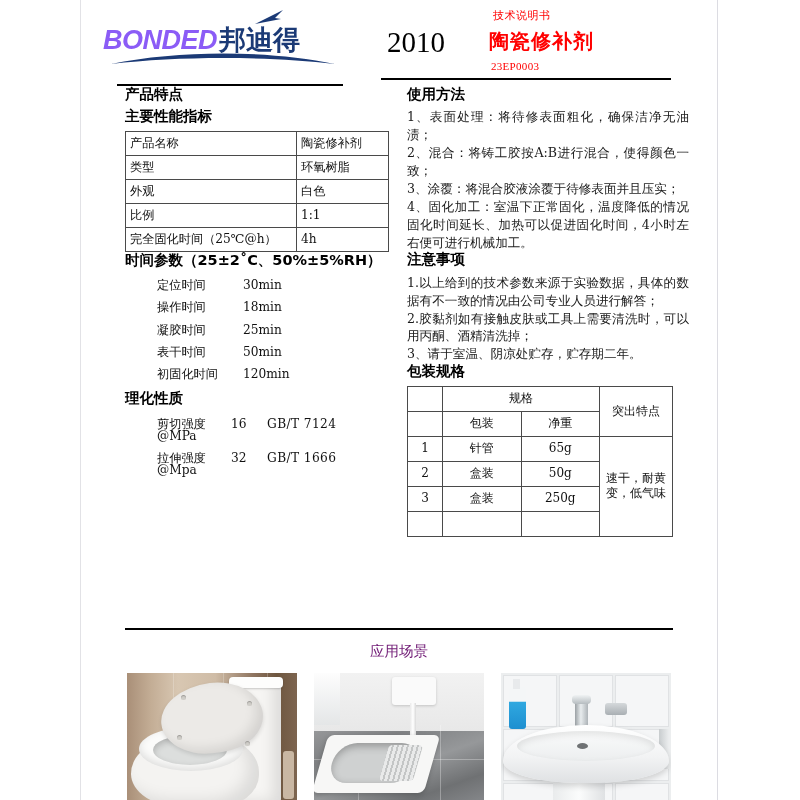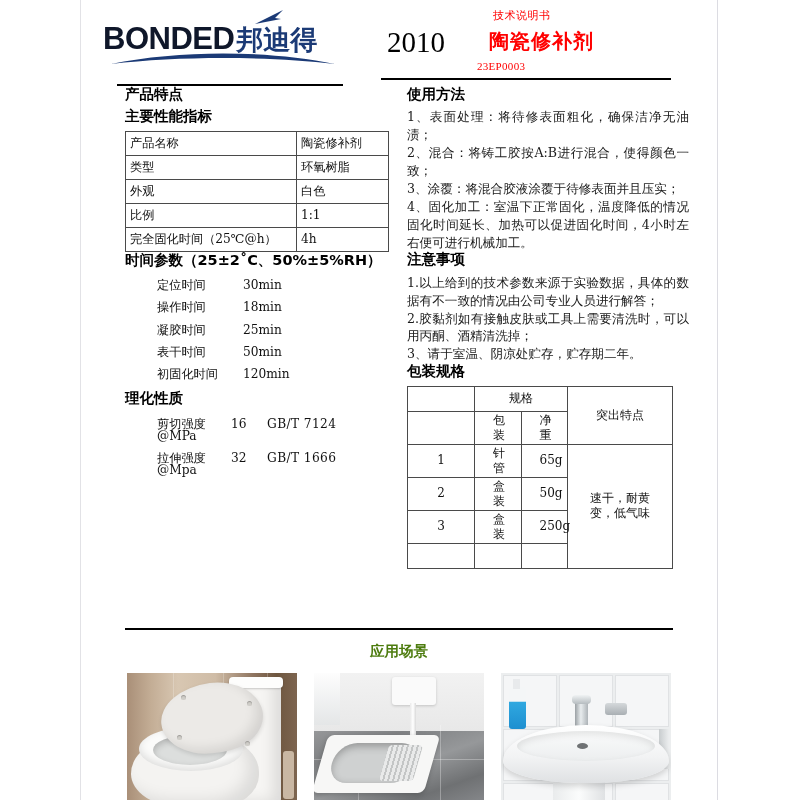--- a/index.html
+++ b/index.html
@@ -39,24 +39,25 @@
     width: 252px;
   }
   .logo-row {
     display: flex;
     align-items: flex-end;
     position: relative;
     height: 40px;
   }
   .logo-latin {
     font-family: "Liberation Sans", sans-serif;
-    font-size: 31px;
+    font-size: 27px;
     font-weight: bold;
+    font-style: italic;
     letter-spacing: -0.5px;
-    color: #0f172a;
+    color: #8b5cf6;
     line-height: 1;
   }
   .logo-cn {
     font-family: "DejaVu Sans", sans-serif;
     font-size: 27px;
     font-weight: bold;
     color: #1b3a76;
     line-height: 1;
     margin-left: 2px;
     margin-bottom: 1px;
@@ -114,21 +115,21 @@
     left: 108px;
     top: 20px;
     font-family: "DejaVu Sans", sans-serif;
     font-size: 20px;
     font-weight: bold;
     color: #ff0000;
     letter-spacing: 1px;
   }
   .hdr-code {
     position: absolute;
-    left: 96px;
+    left: 110px;
     top: 52px;
     font-family: "Liberation Serif", serif;
     font-size: 11px;
     color: #ff0000;
     letter-spacing: 0.3px;
   }
   .hdr-rule {
     position: absolute;
     left: 0px;
     top: 70px;
@@ -213,21 +214,21 @@
     table-layout: fixed;
   }
   #pack-table td {
     border: 1px solid #4a4a4a;
     font-family: "DejaVu Serif", serif;
     font-size: 12px;
     color: #111111;
     text-align: center;
     vertical-align: middle;
     height: 22px;
-    padding: 1px 18px;
+    padding: 1px 2px;
     line-height: 1.25;
   }
   #pack-table td.c-idx { width: 30px; }
   #pack-table td.c-pkg { width: 70px; }
   #pack-table td.c-wt  { width: 96px; }
   #pack-table td.c-feat{ width: 68px; }
 
   
   #app-sect {
     position: absolute;
@@ -237,22 +238,22 @@
   }
   .app-rule {
     margin: 0 44px;
     height: 2px;
     background: #000000;
   }
   .app-title {
     text-align: center;
     font-family: "DejaVu Sans", sans-serif;
     font-size: 14.5px;
-    font-weight: bold;
-    color: #4d7c0f;
+    font-weight: normal;
+    color: #701a75;
     margin-top: 12px;
   }
   .photos {
     display: flex;
     justify-content: space-between;
     margin: 12px 46px 0 46px;
   }
   .photo {
     width: 170px;
     height: 128px;

